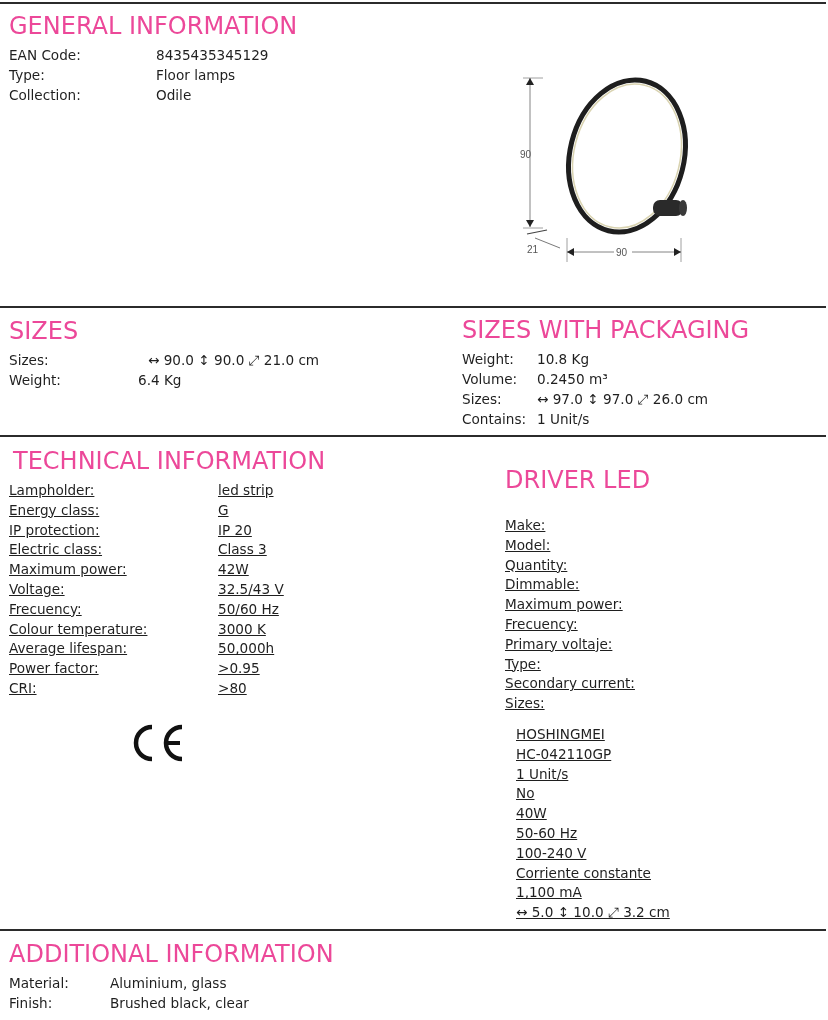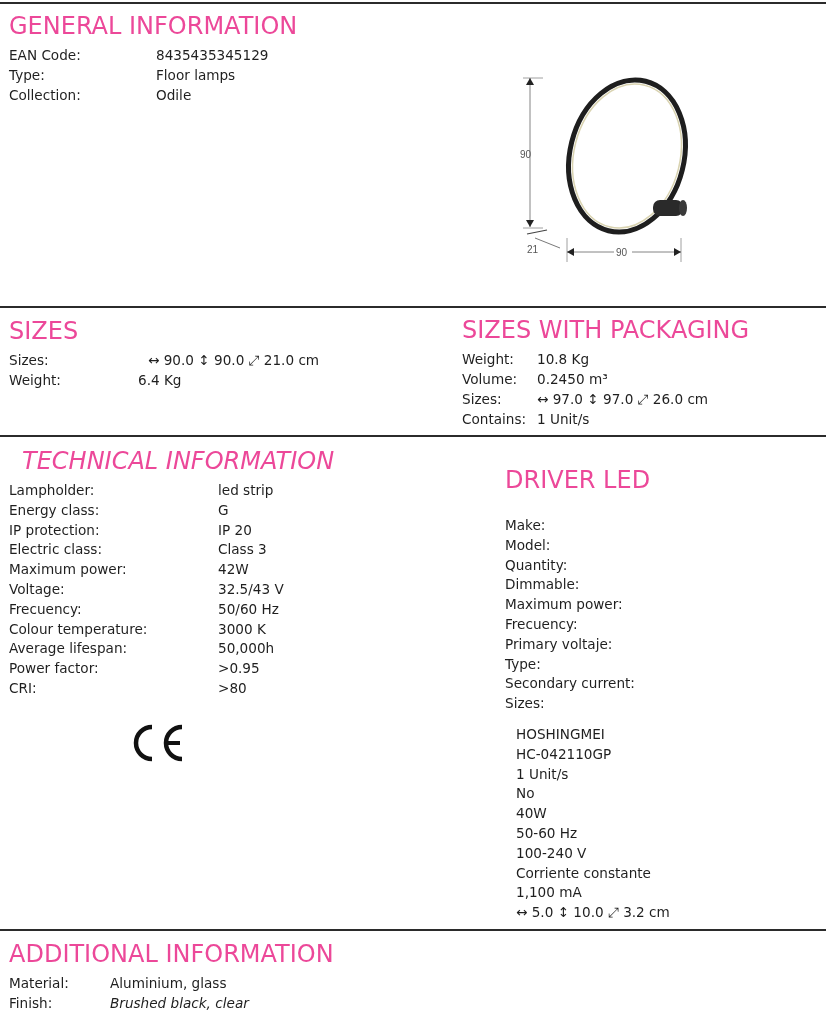--- a/index.html
+++ b/index.html
@@ -7,21 +7,21 @@
     width: 828px; height: 1020px; position: relative; overflow: hidden;
     font-family: "DejaVu Sans", "Liberation Sans", sans-serif;
     color: #1a1a1a;
   }
   .hr { position: absolute; left: 0; width: 826px; height: 2px; background: #2b2b2b; }
   .h { position: absolute; font-size: 24px; letter-spacing: 0; color: #ec4899; font-weight: normal; white-space: nowrap; }
   .row { position: absolute; font-size: 13.6px; line-height: 19.8px; white-space: nowrap; color: #1f1f1f; }
   .lbl { position: absolute; left: 0; }
   .val { position: absolute; }
   .list { position: absolute; font-size: 13.6px; line-height: 19.8px; white-space: nowrap; color: #1f1f1f; }
-  .list div { height: 19.8px; }
+  .list div { height: 19.8px; text-decoration: underline; }
   .ce { position: absolute; left: 128px; top: 722px; }
   .diagram { position: absolute; left: 505px; top: 62px; text-decoration: underline; }
 </style>
 </head>
 <body>
 
 <div class="hr" style="top:2px;"></div>
 <div class="hr" style="top:306px;"></div>
 <div class="hr" style="top:435px;"></div>
 <div class="hr" style="top:929px;"></div>
@@ -98,21 +98,21 @@
     <span class="lbl">Sizes:</span>
     <span class="val" style="left:75px;">↔ 97.0 ↕ 97.0 ⤢ 26.0 cm</span>
   </div>
   <div class="row" style="left:462px; top:410px; width:360px;">
     <span class="lbl">Contains:</span>
     <span class="val" style="left:75px;">1 Unit/s</span>
   </div>
 </section>
 
 <section>
-  <div class="h" style="left:22px; top:447px;font-style:italic;">TECHNICAL INFORMATION</div>
+  <div class="h" style="left:13px; top:447px;">TECHNICAL INFORMATION</div>
   <div class="list" style="left:9px; top:481px;">
     <div>Lampholder:</div>
     <div>Energy class:</div>
     <div>IP protection:</div>
     <div>Electric class:</div>
     <div>Maximum power:</div>
     <div>Voltage:</div>
     <div>Frecuency:</div>
     <div>Colour temperature:</div>
     <div>Average lifespan:</div>
@@ -170,15 +170,15 @@
 </section>
 
 <section>
   <div class="h" style="left:9px; top:940px;text-align:right;">ADDITIONAL INFORMATION</div>
   <div class="row" style="left:9px; top:974px; width:400px;">
     <span class="lbl">Material:</span>
     <span class="val" style="left:101px;">Aluminium, glass</span>
   </div>
   <div class="row" style="left:9px; top:994px; width:400px;">
     <span class="lbl">Finish:</span>
-    <span class="val" style="left:101px;font-style:italic;">Brushed black, clear</span>
+    <span class="val" style="left:101px;">Brushed black, clear</span>
   </div>
 </section>
 
 </body></html>

